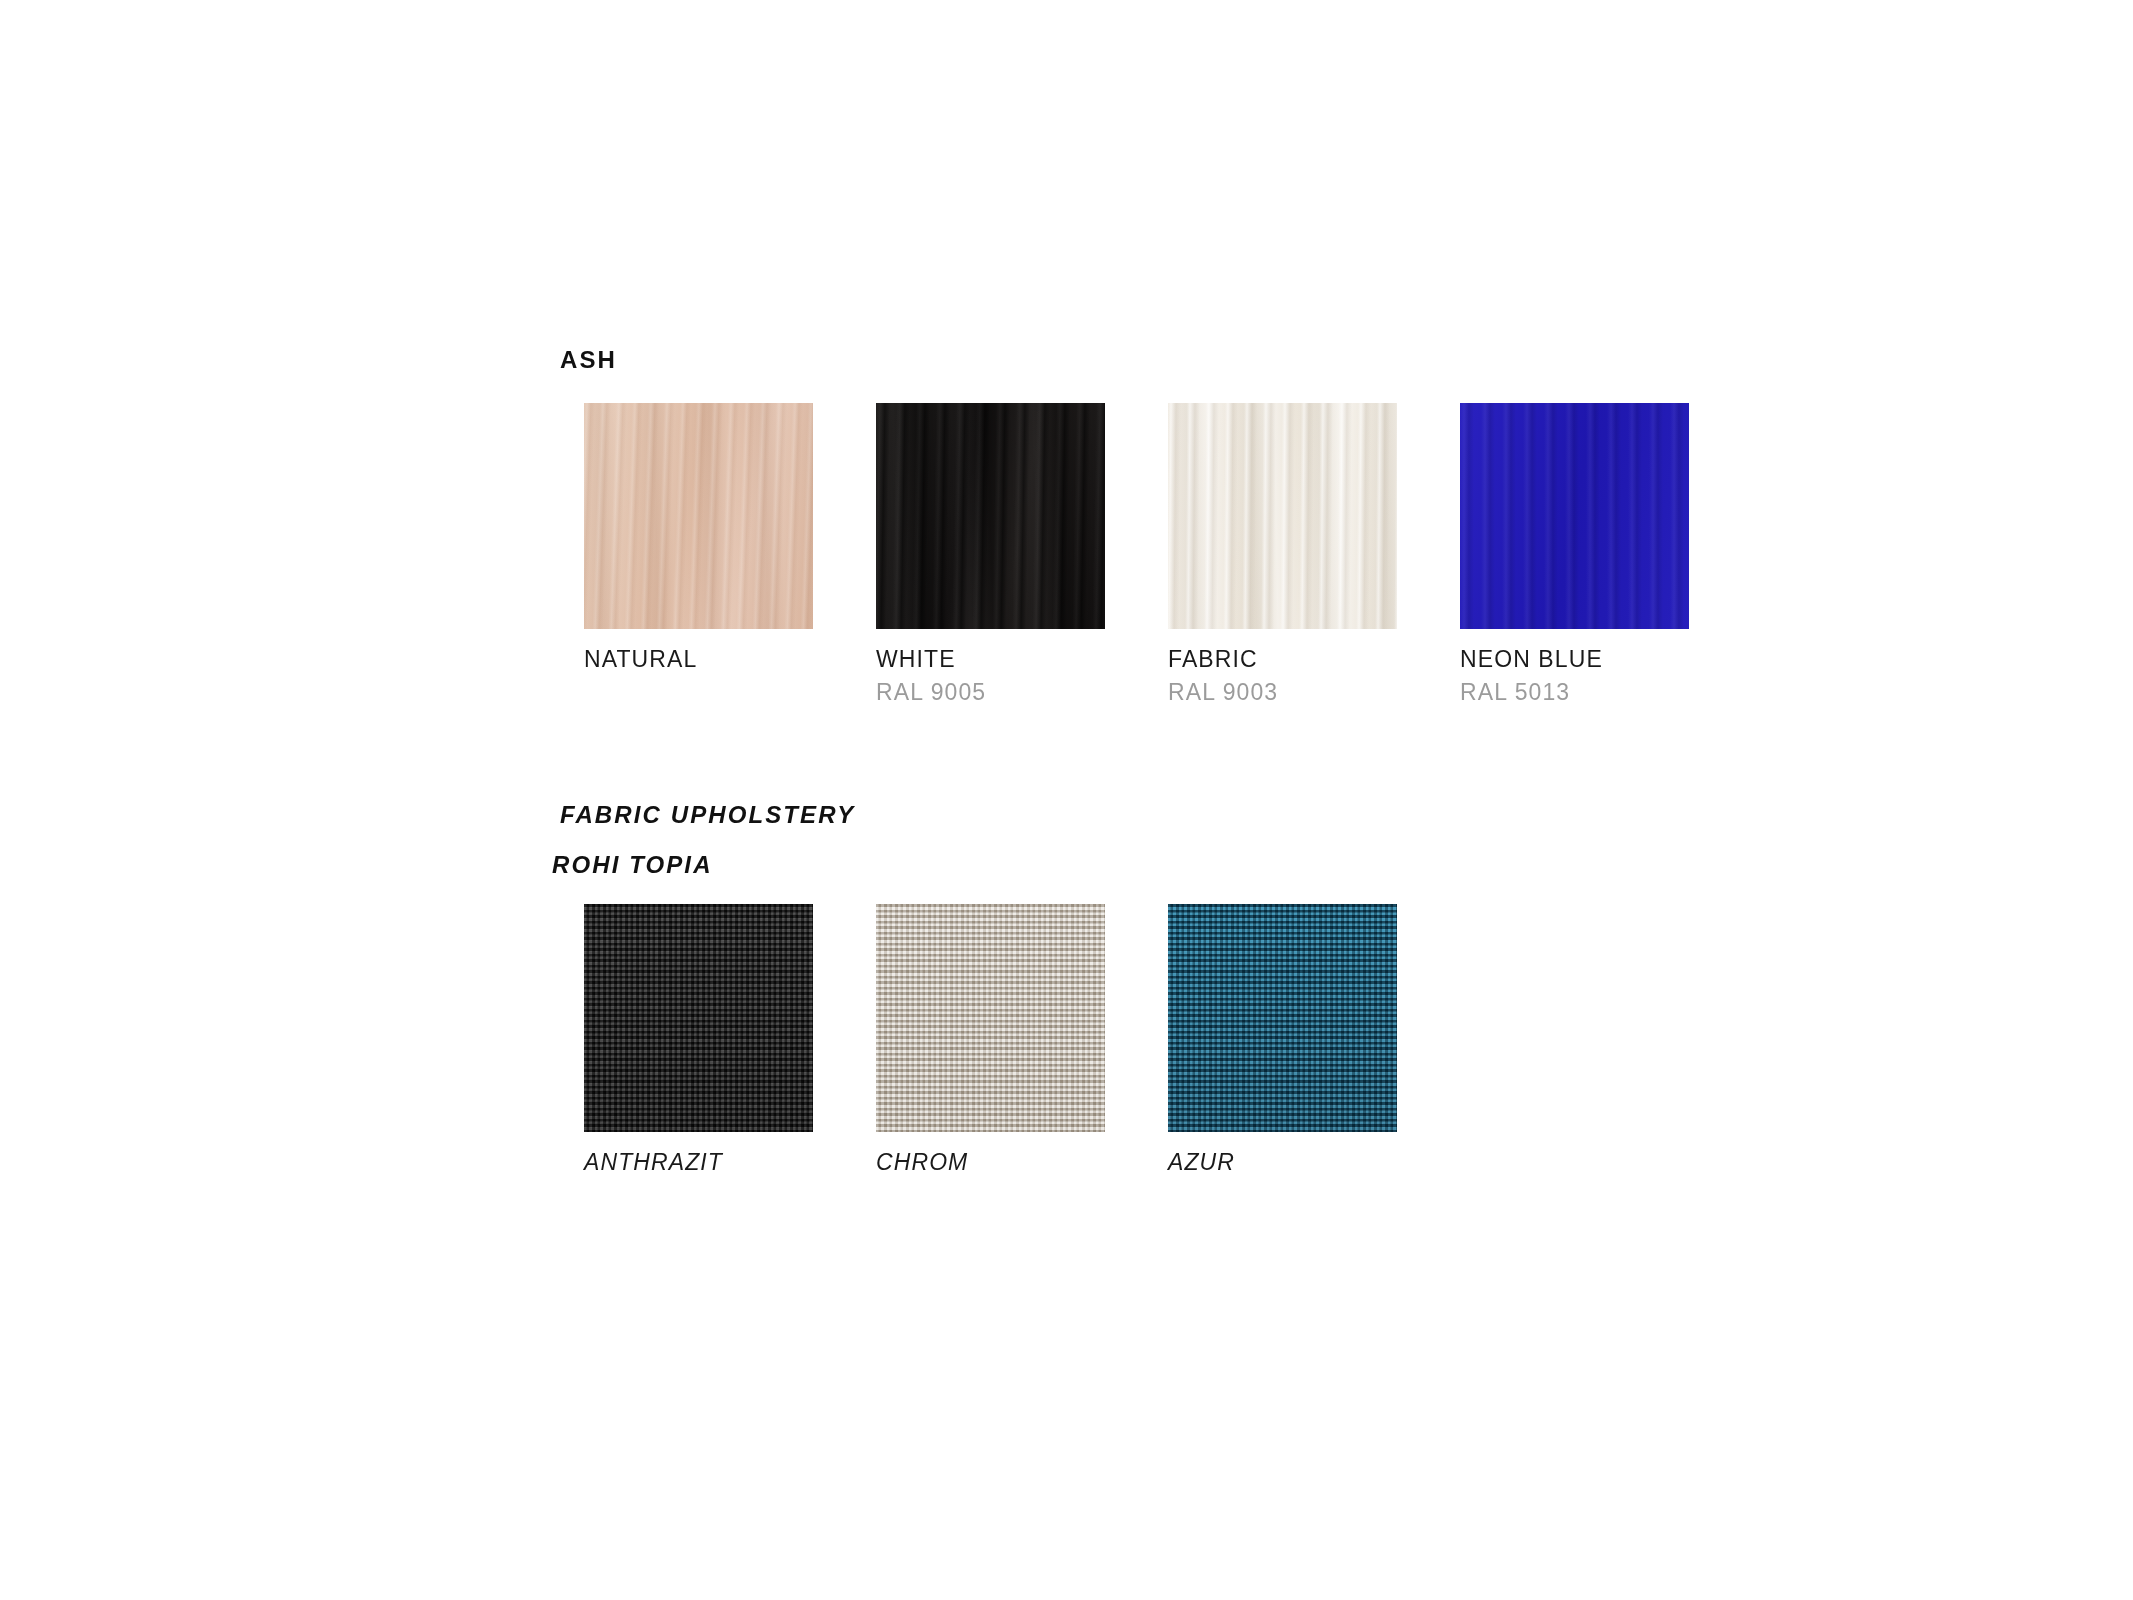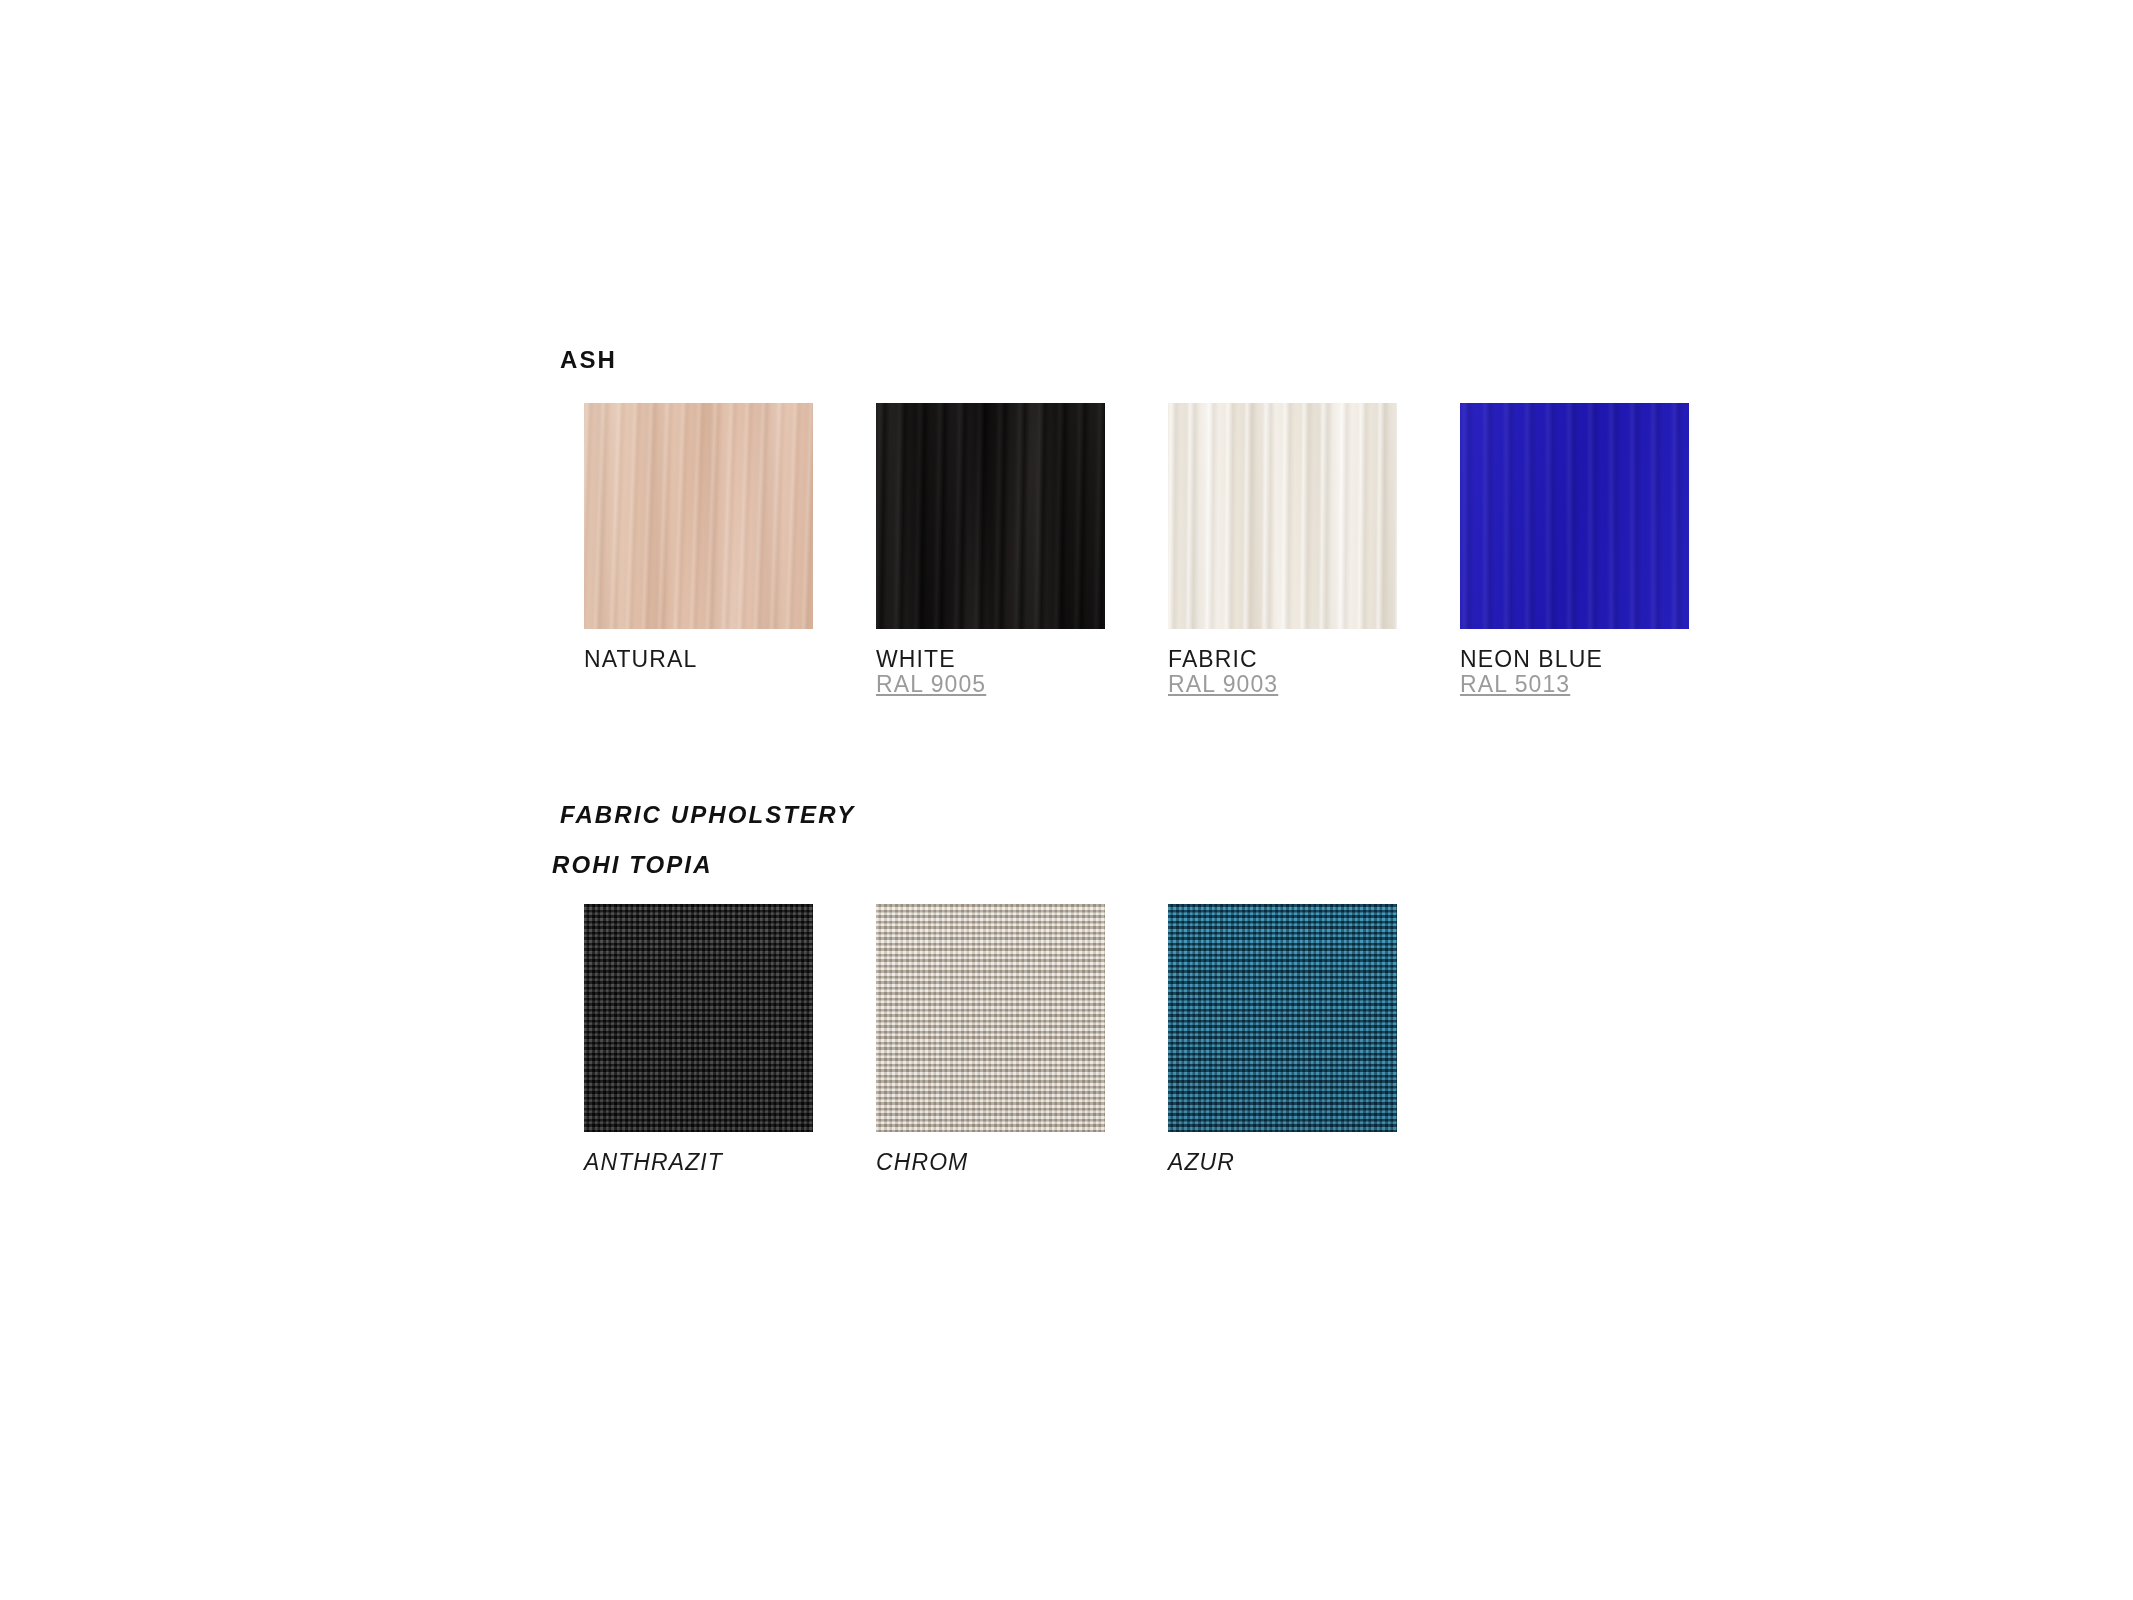--- a/index.html
+++ b/index.html
@@ -89,24 +89,23 @@
     color: #1a1a1a;
     line-height: 1.05;
     white-space: nowrap;
   }
   .swatch-code {
     font-size: 23px;
     font-weight: 400;
     letter-spacing: 1.1px;
     color: #9b9b9b;
     line-height: 1.05;
-    margin-top: 1px;
+    margin-top: 9px;
     white-space: nowrap;
     min-height: 1px;
-    text-decoration: underline;
   }
   .swatch-code:empty { display: none; }
 
   
   .tex-natural {
     background-color: #e0bfab;
     background-image:
       repeating-linear-gradient(92deg,
         rgba(255,255,255,0.00) 0px,
         rgba(255,255,255,0.16) 3px,

